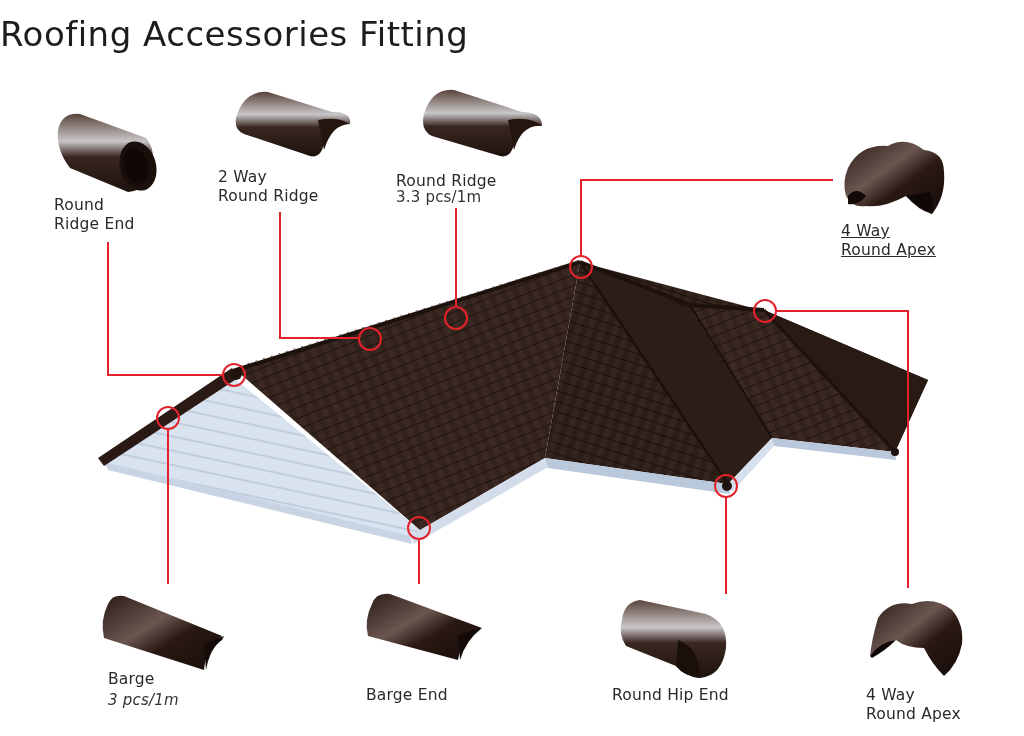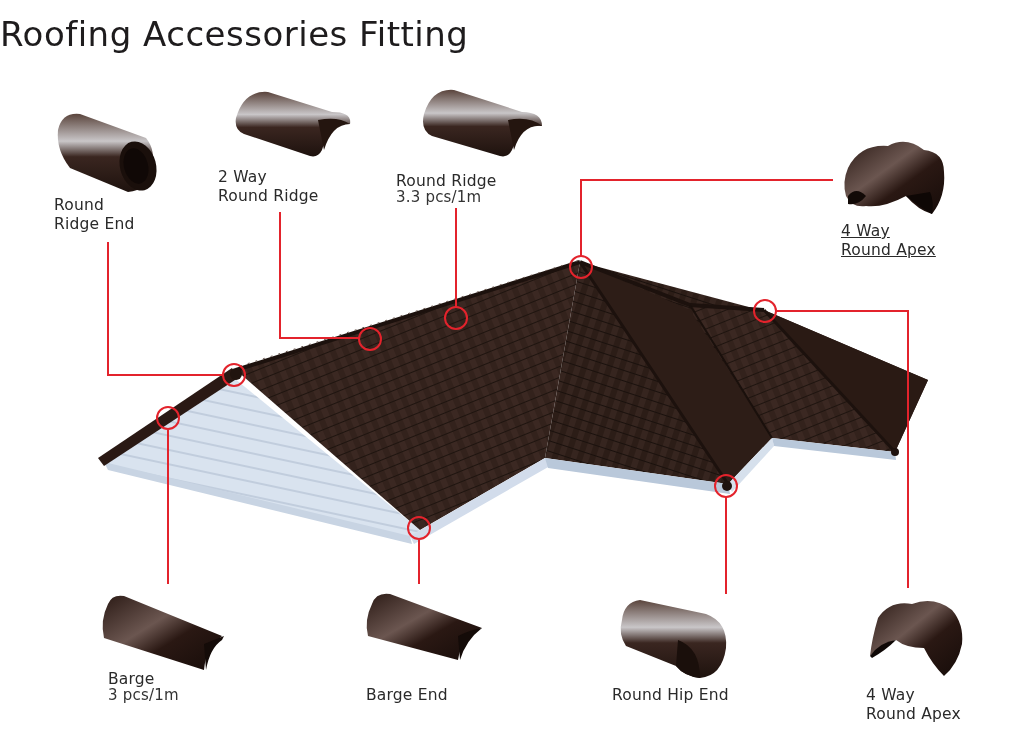--- a/index.html
+++ b/index.html
@@ -163,21 +163,21 @@
   <span class="sub">3.3 pcs/1m</span>
 </div>
 
 <div class="label" style="left:841px; top:222px; width:115px;text-decoration:underline;">
   <span class="line">4 Way</span>
   <span class="line">Round Apex</span>
 </div>
 
 <div class="label" style="left:108px; top:670px; width:96px;">
   <span class="line">Barge</span>
-  <span class="sub" style="">3 pcs/1m</span>
+  <span class="sub" style="margin-top:5px;font-style:italic;">3 pcs/1m</span>
 </div>
 
 <div class="label" style="left:366px; top:686px; width:112px;">
   <span class="line">Barge End</span>
 </div>
 
 <div class="label" style="left:612px; top:686px; width:140px;">
   <span class="line">Round Hip End</span>
 </div>
 

